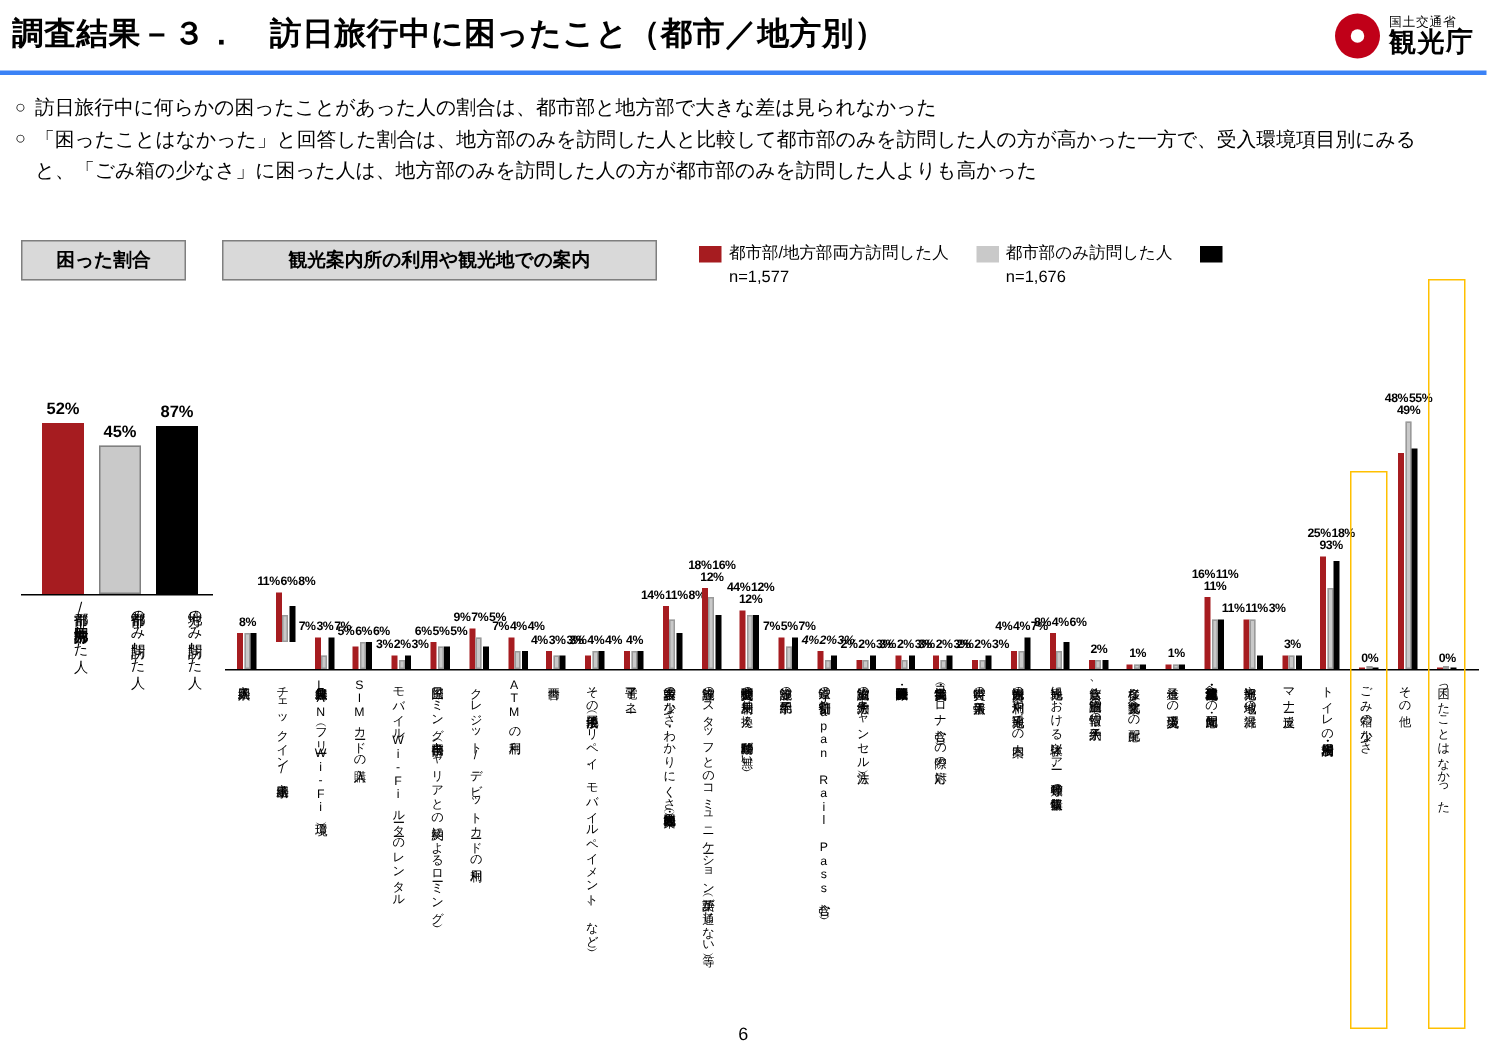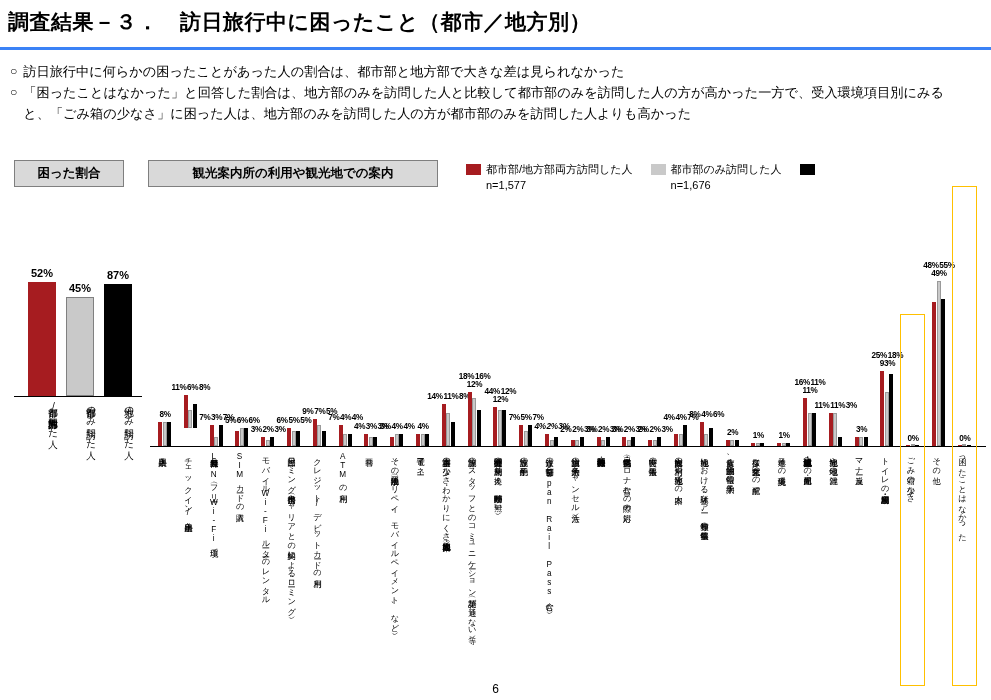--- a/index.html
+++ b/index.html
@@ -106,20 +106,27 @@
   #pagenum {
     position:absolute; left:0; bottom:4px; width:991px; text-align:center;
     font-size:12px;
   }
 </style>
 </head>
 <body>
 
 <div id="header">
   <div id="title">調査結果－３．　訪日旅行中に困ったこと（都市／地方別）</div>
+  <div id="logo">
+    <div id="logo-mark"></div>
+    <div id="logo-text">
+      <div class="small">国土交通省</div>
+      <div class="big">観光庁</div>
+    </div>
+  </div>
 </div>
 
 <div id="bullets">
   <div class="bullet">
     <span class="mark">○</span>
     <span class="txt">訪日旅行中に何らかの困ったことがあった人の割合は、都市部と地方部で大きな差は見られなかった</span>
   </div>
   <div class="bullet">
     <span class="mark">○</span>
     <span class="txt">「困ったことはなかった」と回答した割合は、地方部のみを訪問した人と比較して都市部のみを訪問した人の方が高かった一方で、受入環境項目別にみると、「ごみ箱の少なさ」に困った人は、地方部のみを訪問した人の方が都市部のみを訪問した人よりも高かった</span>

